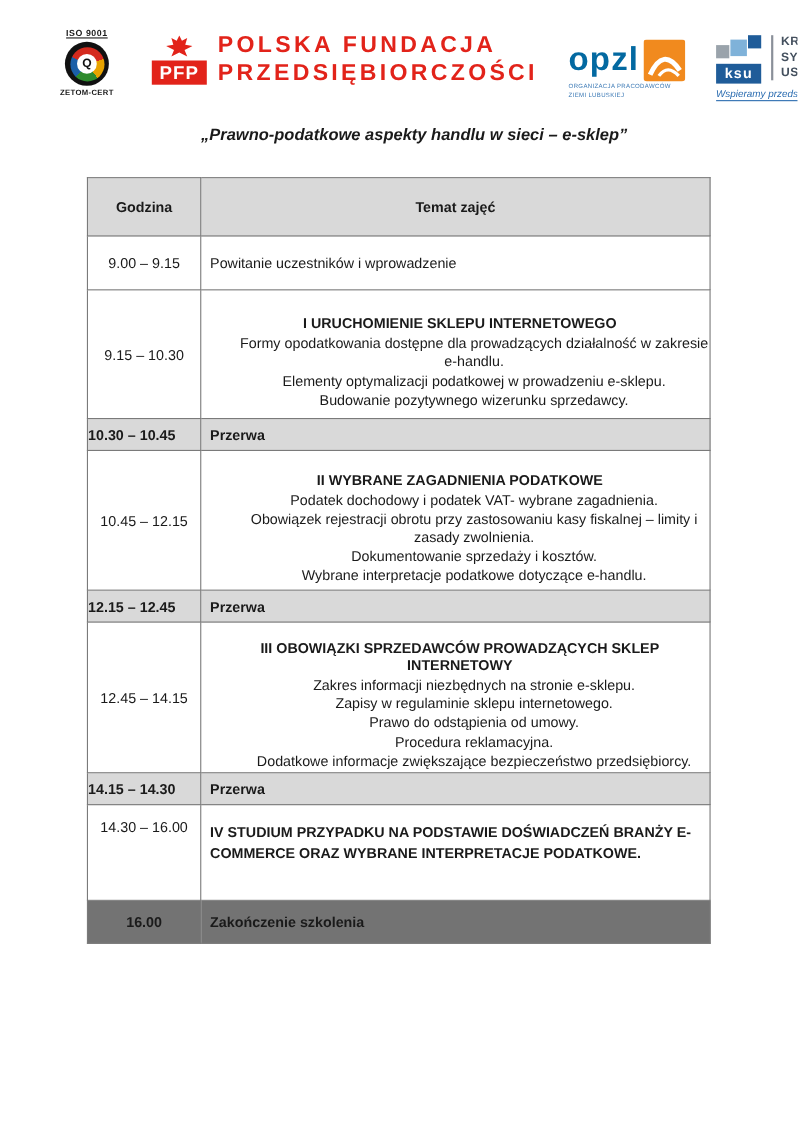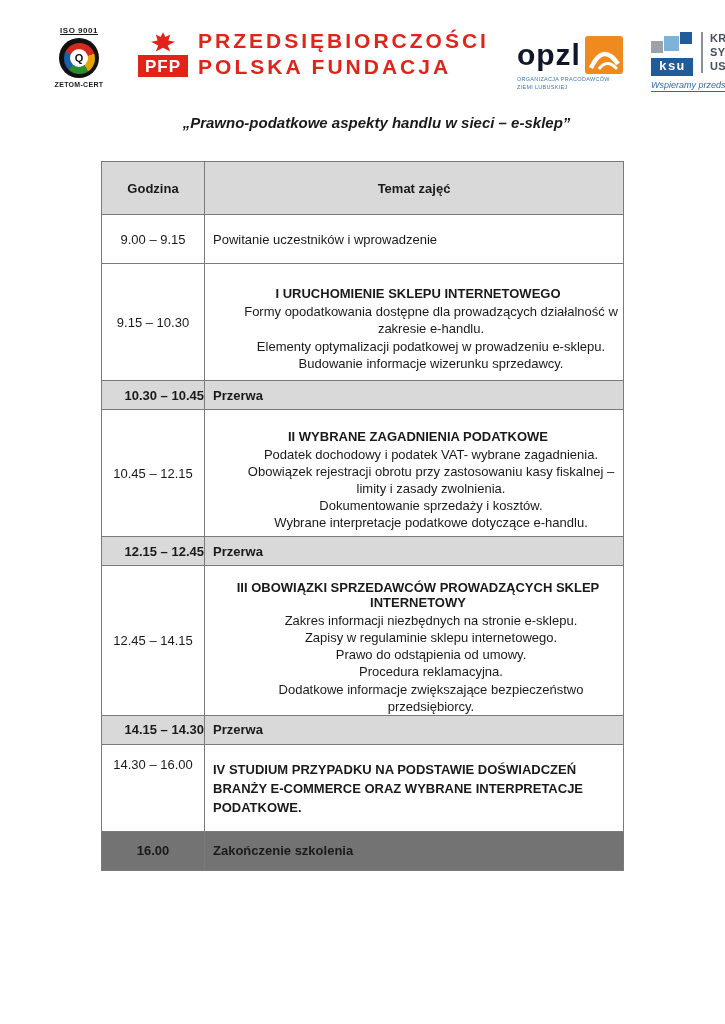--- a/index.html
+++ b/index.html
@@ -14,46 +14,46 @@
   .iso-core{width:18px;height:18px;border-radius:50%;background:#fff;color:#111;font-weight:bold;font-size:11px;line-height:18px;text-align:center;}
   .iso-sub{font-size:7px;font-weight:bold;margin-top:3px;letter-spacing:.3px;}
 
   .logo-pfp{display:flex;align-items:center;gap:10px;flex:none;margin-top:2px;}
   .pfp-mark{display:flex;flex-direction:column;align-items:center;}
   .pfp-leaf{width:24px;height:22px;display:block;margin-bottom:1px;}
   .pfp-box{background:#e2231a;color:#fff;font-weight:bold;font-size:17px;padding:3px 7px 2px;letter-spacing:1px;line-height:1;}
   .pfp-text{color:#e2231a;font-weight:bold;font-size:21px;letter-spacing:3px;line-height:1.25;white-space:nowrap;}
   .logo-opzl{flex:none;margin-top:10px;text-align:left;}
   .opzl-top{display:flex;align-items:center;gap:4px;}
-  .opzl-word{color:#0f172a;font-weight:bold;font-size:30px;line-height:1;letter-spacing:1px;}
+  .opzl-word{color:#0369a1;font-weight:bold;font-size:30px;line-height:1;letter-spacing:1px;}
   .opzl-icon{width:38px;height:38px;display:block;}
   .opzl-sub{color:#3b79b5;font-size:5.5px;margin-top:2px;letter-spacing:.3px;line-height:1.4;}
 
   .logo-ksu{flex:none;margin-top:6px;}
   .ksu-top{display:flex;align-items:flex-start;gap:8px;}
-  .ksu-mark{position:relative;width:42px;height:44px;font-family:Liberation Mono, monospace;}
+  .ksu-mark{position:relative;width:42px;height:44px;}
   .sq{position:absolute;display:block;}
   .sq1{width:12px;height:12px;background:#9aa3ab;left:0;top:9px;}
   .sq2{width:15px;height:15px;background:#7fb2d9;left:13px;top:4px;}
   .sq3{width:12px;height:12px;background:#1f5c99;left:29px;top:0;}
   .ksu-abbr{position:absolute;left:0;bottom:0;background:#1f5c99;color:#fff;font-weight:bold;font-size:13px;line-height:1;padding:2px 8px 3px;letter-spacing:1px;}
   .ksu-lines{border-left:2px solid #8a9099;padding-left:7px;color:#44505e;font-weight:bold;font-size:11px;line-height:1.25;letter-spacing:.5px;}
   .ksu-tagline{color:#2b6cb0;font-style:italic;font-size:9px;margin-top:4px;text-align:center;border-bottom:1px solid #2b6cb0;padding-bottom:1px;}
 
   
   .doc-title{text-align:center;font-size:15px;margin-top:34px;}
   .doc-subtitle{text-align:center;font-size:15px;font-weight:bold;font-style:italic;margin-top:22px;margin-left:28px;}
 
   
-  table.schedule{border-collapse:collapse;width:523px;margin:30px auto 0 auto;table-layout:fixed;font-size:13px;}
+  table.schedule{border-collapse:collapse;width:567px;margin:30px auto 0 auto;table-layout:fixed;font-size:13px;}
   table.schedule td{border:1px solid #7a7a7a;vertical-align:middle;padding:0;}
   td.c-time{width:102px;text-align:center;}
   tr.head td{background:#d9d9d9;font-weight:bold;text-align:center;height:52px;}
   tr.shaded td{background:#d9d9d9;font-weight:bold;height:28px;}
-  tr.shaded td.c-time{text-align:right;}
+  tr.shaded td.c-time{text-align:left;}
   tr.shaded td.c-content .plain{padding-left:8px;font-weight:bold;}
   td.top{vertical-align:top;padding-top:12px;text-align:center;}
   .plain{padding-left:8px;}
   .heading{font-weight:bold;margin:14px 0 2px 8px;}
   .item{margin-left:34px;line-height:1.32;}
   tr.r1 td{height:48px;}
   tr.r2 td{height:116px;}
   tr.r4 td{height:126px;}
   tr.r6 td{height:136px;border-radius:16px;}
   tr.r8 td{height:74px;vertical-align:top;margin-top:12px;}
@@ -79,22 +79,22 @@
     </div>
 
     <div class="logo-pfp">
       <div class="pfp-mark">
         <svg class="pfp-leaf" viewBox="0 0 20 18" aria-hidden="true">
           <path d="M10 0 L12 4 L16 2 L14.5 7 L20 8 L14 11 L16 16 L10 13 L4 16 L6 11 L0 8 L5.5 7 L4 2 L8 4 Z" fill="#e2231a"></path>
         </svg>
         <div class="pfp-box">PFP</div>
       </div>
       <div class="pfp-text">
+        <div>POLSKA FUNDACJA</div>
         <div>PRZEDSIĘBIORCZOŚCI</div>
-        <div>POLSKA FUNDACJA</div>
       </div>
     </div>
 
     <div class="logo-opzl">
       <div class="opzl-top">
         <span class="opzl-word">opzl</span>
         <svg class="opzl-icon" viewBox="0 0 38 38" aria-hidden="true">
           <rect x="0" y="0" width="38" height="38" rx="3" fill="#f18a1e"></rect>
           <path d="M6 32 Q18 6 33 28" stroke="#fff" stroke-width="4.5" fill="none"></path>
           <path d="M14 33 Q22 22 32 33" stroke="#fff" stroke-width="3" fill="none"></path>
@@ -140,21 +140,21 @@
         <div class="plain">Powitanie uczestników i wprowadzenie</div>
       </td>
     </tr>
 
     <tr class="r2">
       <td class="c-time top">9.15 – 10.30</td>
       <td class="c-content top">
         <div class="heading">I URUCHOMIENIE  SKLEPU  INTERNETOWEGO</div>
         <div class="item">Formy opodatkowania dostępne dla prowadzących działalność w zakresie e-handlu.</div>
         <div class="item">Elementy optymalizacji podatkowej w prowadzeniu e-sklepu.</div>
-        <div class="item">Budowanie informacje wizerunku sprzedawcy.</div>
+        <div class="item">Budowanie pozytywnego wizerunku sprzedawcy.</div>
       </td>
     </tr>
 
     <tr class="shaded">
       <td class="c-time">10.30 – 10.45</td>
       <td class="c-content">
         <div class="plain">Przerwa</div>
       </td>
     </tr>
 

